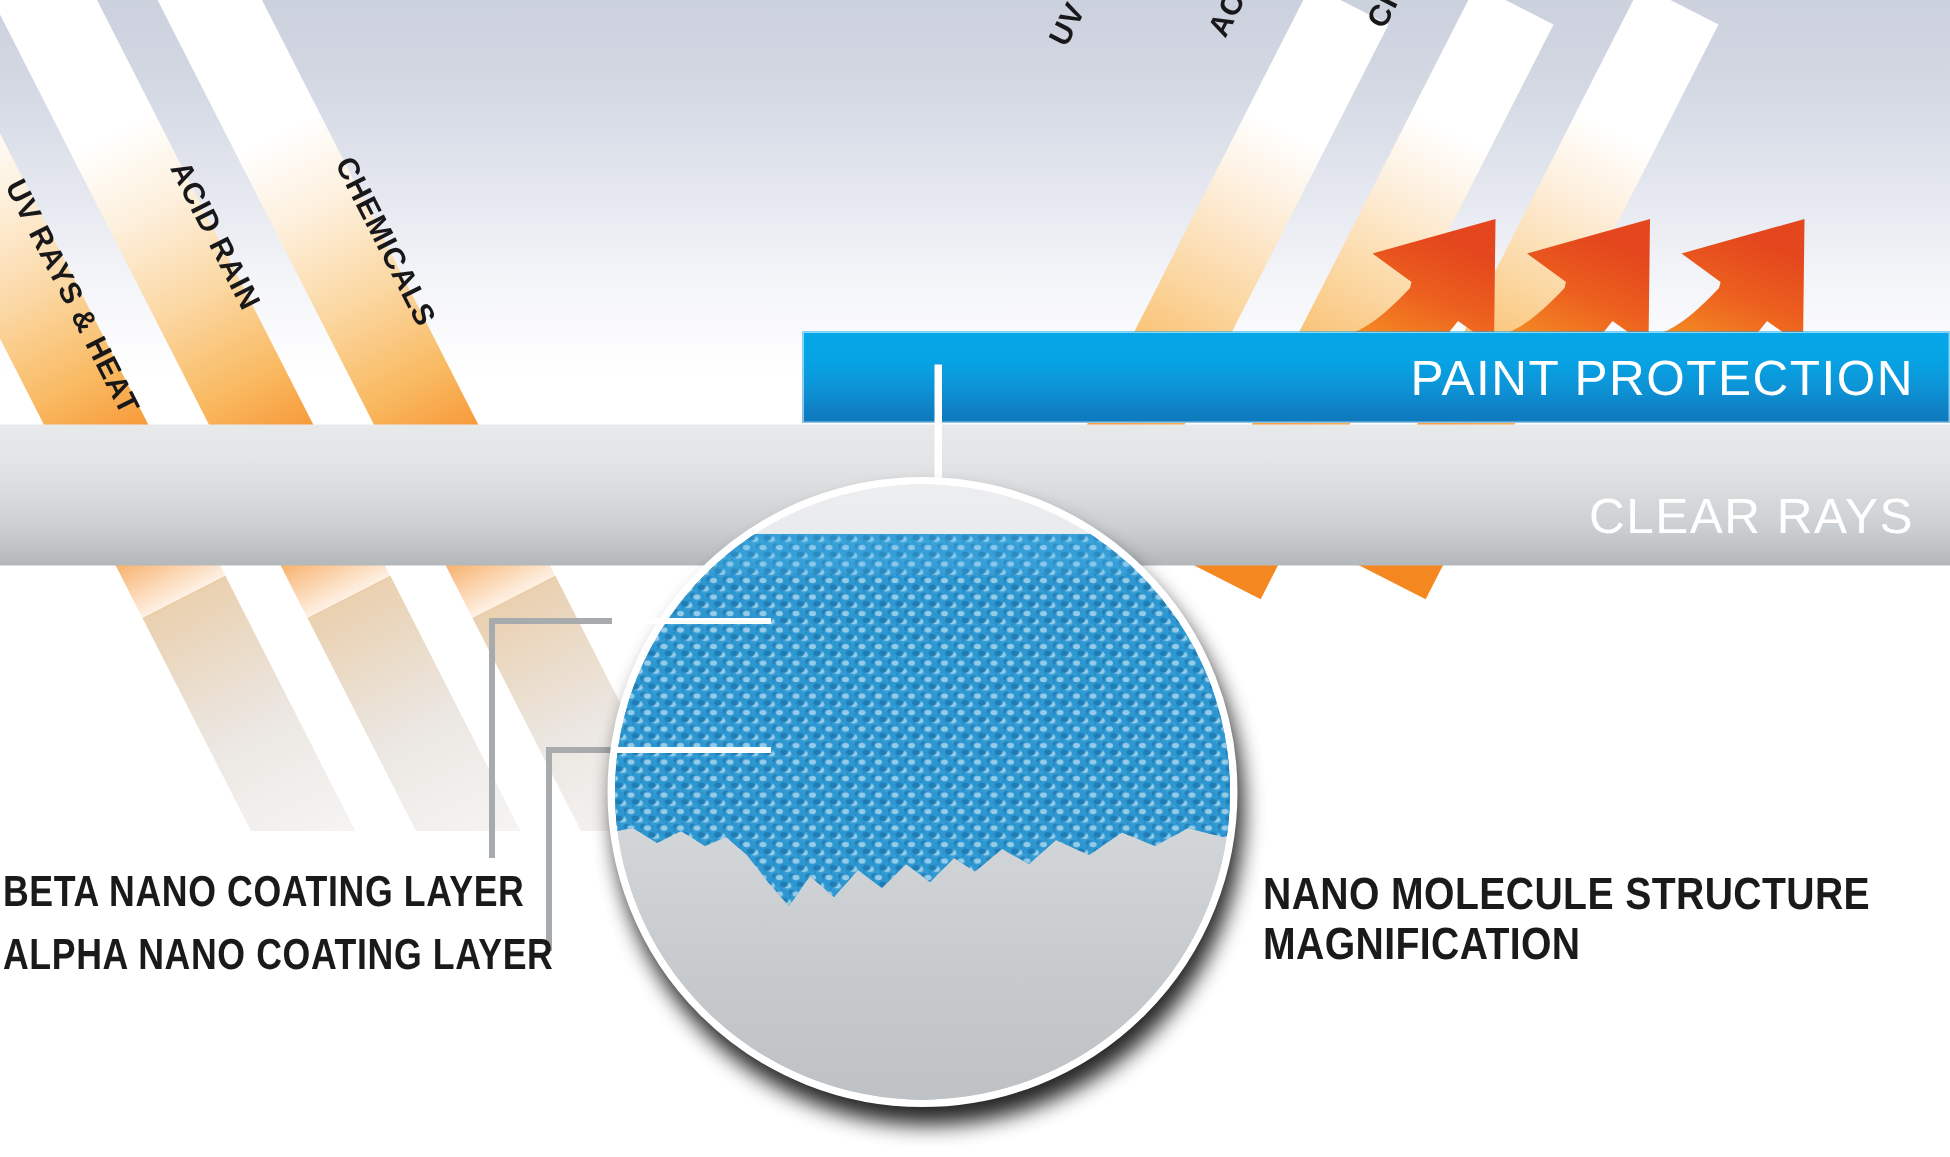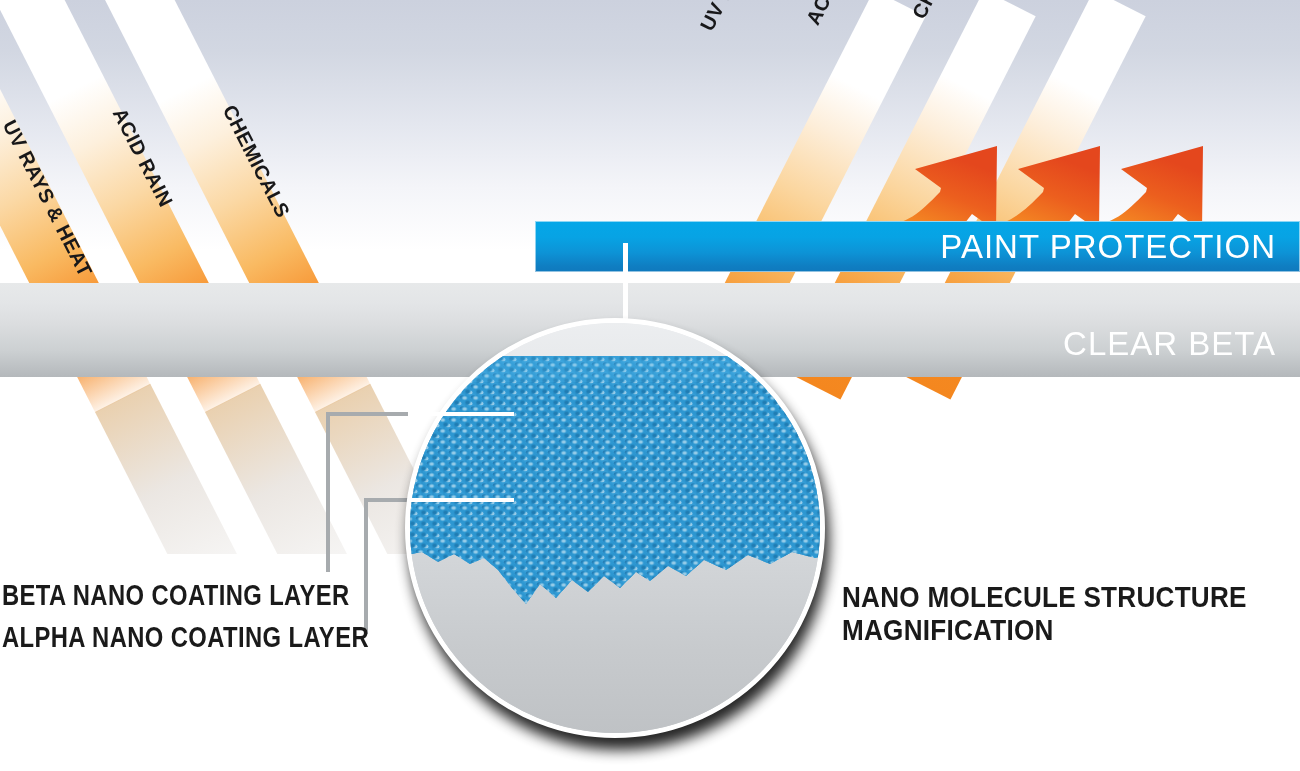--- a/index.html
+++ b/index.html
@@ -91,21 +91,21 @@
     transform-origin:left center;
   }
 
   
   .bounce{ position:absolute; left:0; top:0; }
 
   
   .band{position:absolute; display:flex; align-items:center; justify-content:flex-end;}
 
   .band-paint{
-    left:535px; top:221px; width:765px; height:51px;
+    left:535px; top:221px; width:765px; height:61px;
     background:linear-gradient(180deg,#04a7e8 0%, #07a3e4 32%, #0d93d6 62%, #0f7ec2 88%, #0f79bd 100%);
     box-shadow:0 0 0 1px rgba(255,255,255,0.55) inset;
   }
   .band-paint .lbl{
     color:#ffffff; font-size:33px; letter-spacing:1px; padding-right:24px;
     font-family:"Liberation Sans",sans-serif; font-weight:400;
   }
 
   .band-clear{
     left:0px; top:283px; width:1300px; height:94px;
@@ -250,21 +250,21 @@
 
   <div class="beamlabel" style="left:8px; top:110px; transform:rotate(63deg);">UV RAYS &amp; HEAT</div>
   <div class="beamlabel" style="left:118px; top:98px; transform:rotate(63deg);">ACID RAIN</div>
   <div class="beamlabel" style="left:228px; top:95px; transform:rotate(63deg);">CHEMICALS</div>
 
   <div class="beamlabel" style="left:706px; top:18px; transform:rotate(-63deg);">UV RAYS &amp; HEAT</div>
   <div class="beamlabel" style="left:812px; top:12px; transform:rotate(-63deg);">ACID RAIN</div>
   <div class="beamlabel" style="left:918px; top:6px; transform:rotate(-63deg);">CHEMICALS</div>
 
   <div class="band band-clear">
-    <span class="lbl">CLEAR BETA</span>
+    <span class="lbl">CLEAR RAYS</span>
   </div>
 
 
   <div class="band band-base"></div>
 
   <div class="band band-paint">
     <span class="lbl">PAINT PROTECTION</span>
   </div>
 
   <div class="connector"></div>

